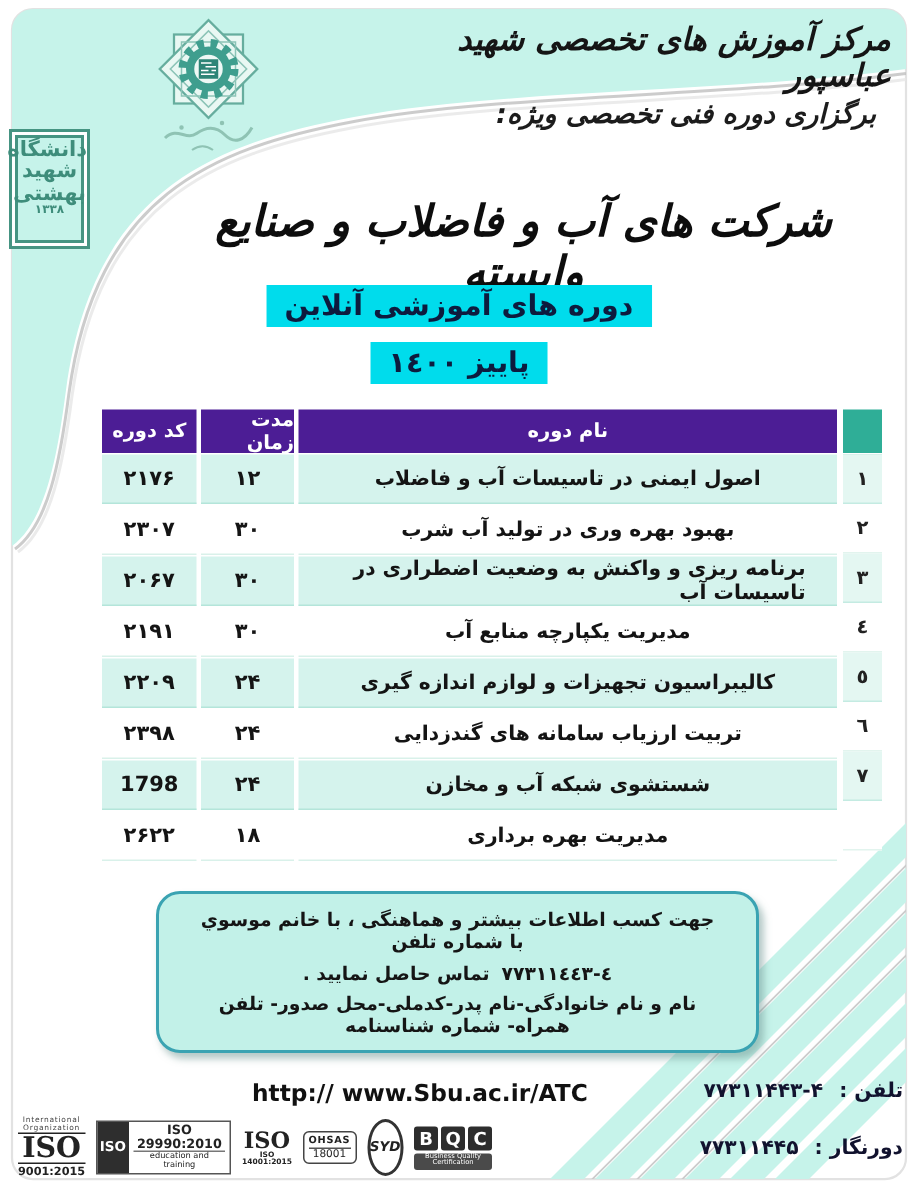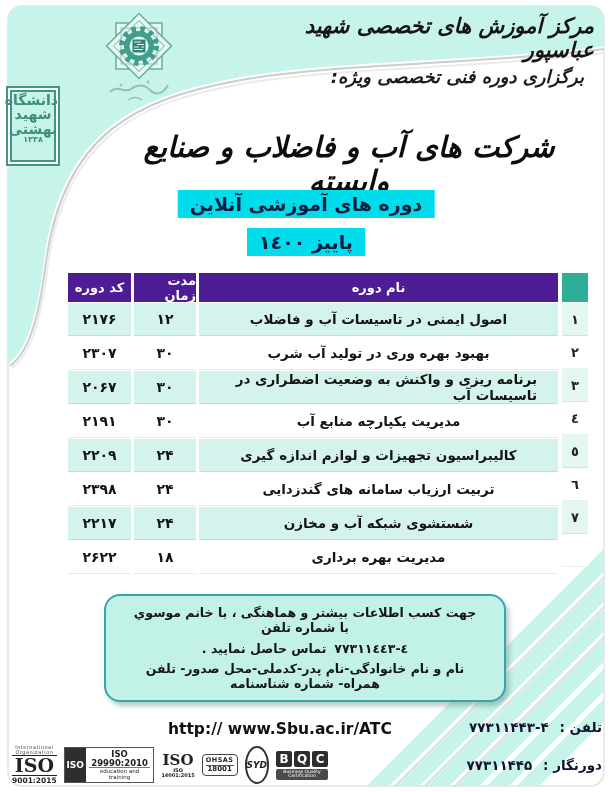--- a/index.html
+++ b/index.html
@@ -107,21 +107,21 @@
   .iso29990{ display:flex; align-items:center; border:1px solid #555; height:34px;}
   .iso29990 .tag{ background:#2e2e2e; color:#fff; font-size:9px; font-weight:bold;
      width:26px; height:100%; display:flex; align-items:center; justify-content:center;}
   .iso29990 .txt{ padding:1px 3px;}
   .iso29990 .t1{ font-size:8.5px; font-weight:bold; border-bottom:1px solid #777;}
   .iso29990 .t2{ font-size:5.5px; margin-top:1px;}
   .iso14001 .big{ font-size:15px; font-weight:bold; font-family:"DejaVu Serif",serif;}
   .iso14001 .sub{ font-size:5px; font-weight:bold;}
   .ohsas{ border:1px solid #444; border-radius:4px; padding:2px 3px;}
   .ohsas .t1{ font-size:6.5px; font-weight:bold; letter-spacing:.5px;}
-  .ohsas .t2{ font-size:7px; font-weight:bold; border-top:1px solid #555; margin-top:1px;}
+  .ohsas .t2{ font-size:7px; font-weight:normal; border-top:1px solid #555; margin-top:1px;}
   .esyd{ width:34px; height:34px; border:2px solid #333; border-radius:50%;
      display:flex; align-items:center; justify-content:center;
      font-size:9px; font-weight:bold; font-style:italic;}
   .bqc .letters{ display:flex; gap:2px; justify-content:center;}
   .bqc .letters span{ background:#2d2d2d; color:#fff; font-weight:bold; font-size:12px;
      width:16px; height:16px; display:flex; align-items:center; justify-content:center; border-radius:2px;}
   .bqc .bar{ background:#4a4a4a; color:#fff; font-size:4.5px; margin-top:2px; padding:1px 2px; border-radius:2px;}
 </style>
 </head>
 <body>
@@ -225,21 +225,21 @@
     <div class="cell-num">۲۲۰۹</div>
   </div>
   <div class="trow row-white">
     <div class="cell-name">تربیت ارزیاب سامانه های گندزدایی</div>
     <div class="cell-num">۲۴</div>
     <div class="cell-num">۲۳۹۸</div>
   </div>
   <div class="trow row-light">
     <div class="cell-name">شستشوی شبکه آب و مخازن</div>
     <div class="cell-num">۲۴</div>
-    <div class="cell-num">۲۲۱۷</div>
+    <div class="cell-num">1798</div>
   </div>
   <div class="trow row-white">
     <div class="cell-name">مدیریت بهره برداری</div>
     <div class="cell-num">۱۸</div>
     <div class="cell-num">۲۶۲۲</div>
   </div>
 </div>
 
 <div class="abs numcol">
   <div class="ncell nhead"></div>

